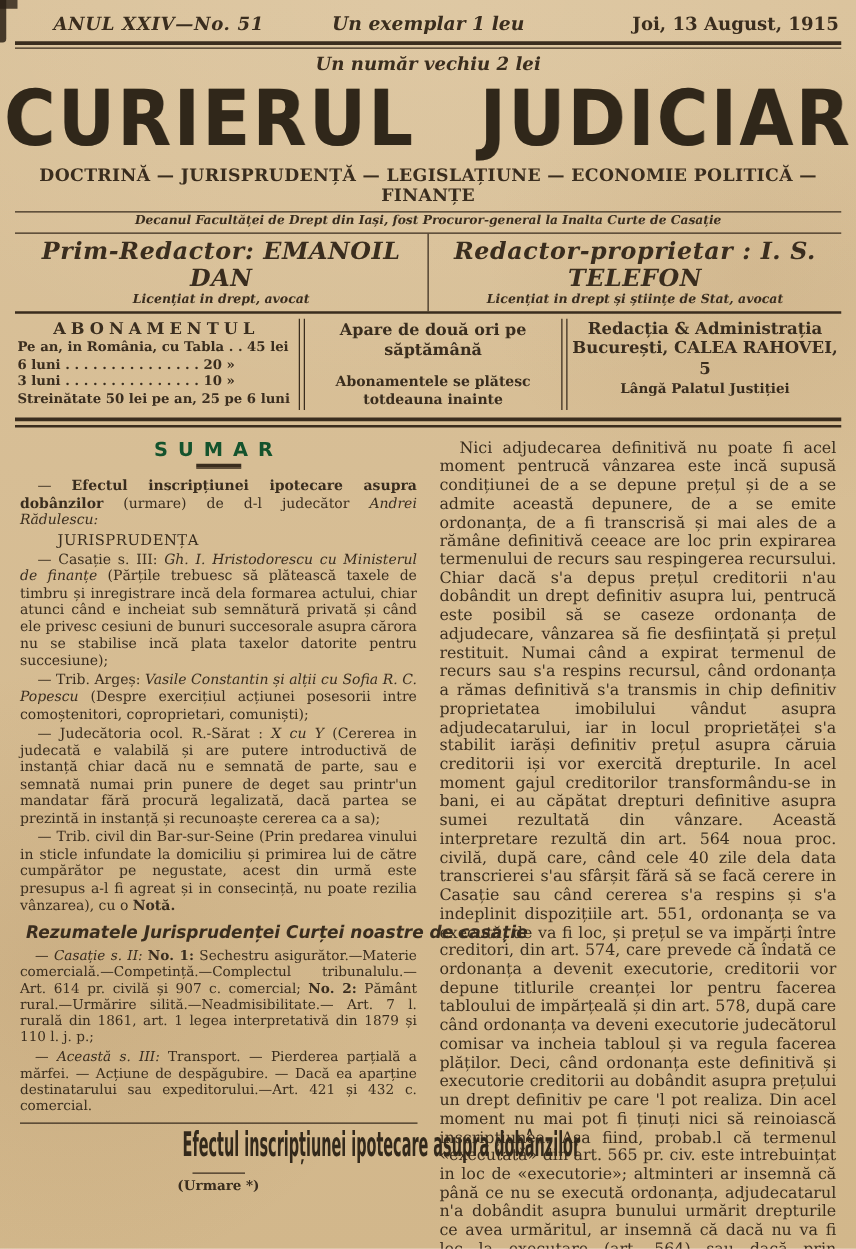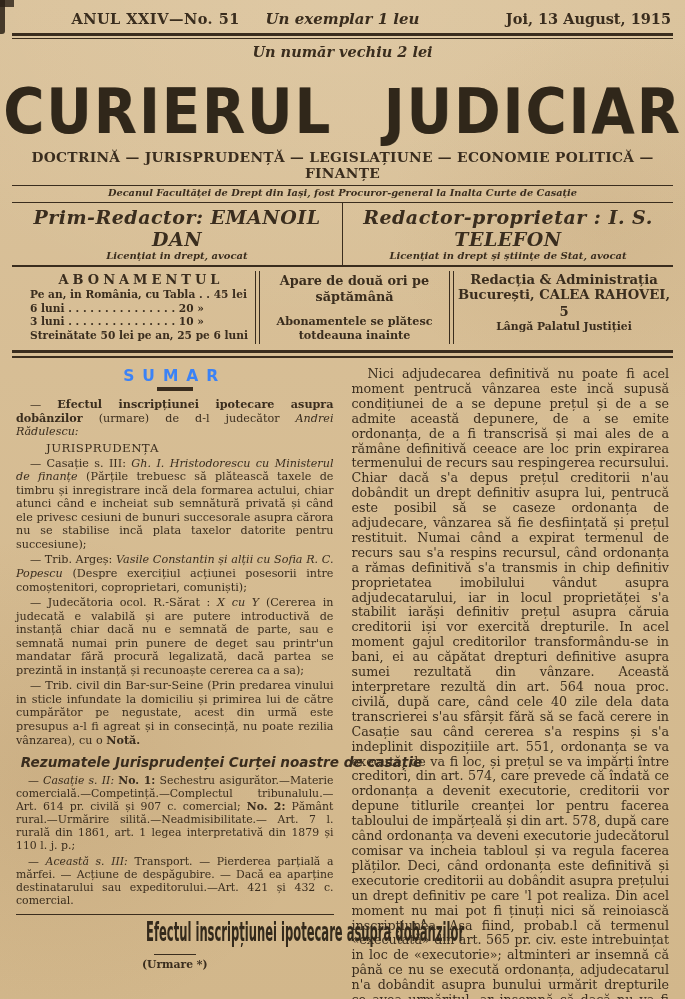--- a/index.html
+++ b/index.html
@@ -11,69 +11,69 @@
     background:
       radial-gradient(120% 55% at 50% 0%, rgba(255,246,226,0.12), transparent 60%),
       radial-gradient(45% 28% at 88% 22%, rgba(150,110,60,0.10), transparent 70%),
       radial-gradient(55% 35% at 8% 78%, rgba(140,100,55,0.12), transparent 70%),
       linear-gradient(#dac29b, #d2b78b);
   }
   .page { padding:7px 12px 0; }
 
   
   .topbar { display:flex; align-items:baseline; font-size:14.5px; font-weight:bold; padding:3px 2px 5px; }
-  .topbar .issue { flex:1.1; text-align:right; letter-spacing:0.5px; }
+  .topbar .issue { flex:1.1; text-align:center; letter-spacing:0.5px;font-style:italic; }
   .topbar .price { flex:1; text-align:center; font-style:italic; font-size:15px; }
   .topbar .date  { flex:1.1; text-align:right; }
   .rule-double { height:6px; border-top:3px solid #3a2d1e; border-bottom:1px solid #3a2d1e; }
   .oldprice { text-align:center; font-style:italic; font-weight:bold; font-size:14.5px; margin-top:4px; }
 
   
-  .masthead-wrap { height:68px; display:flex; align-items:center; justify-content:center; margin-top:18px; }
+  .masthead-wrap { height:68px; display:flex; align-items:center; justify-content:center; margin-top:2px; }
   .masthead {
     font-family:"DejaVu Sans","Liberation Sans",sans-serif;
     font-weight:bold; font-size:56px; letter-spacing:2px; word-spacing:30px;
     line-height:1; color:#30271a; transform:scaleY(1.1); white-space:nowrap;
     text-shadow:0.5px 0.5px 0 rgba(40,30,15,0.4);
   }
   .subtitle { text-align:center; font-weight:bold; font-size:13.8px; letter-spacing:0.3px; margin:3px 0 4px; }
   .rule { border-top:1.5px solid #3a2d1e; }
 
   .director { text-align:center; font-weight:bold; font-style:italic; font-size:16px; letter-spacing:1.5px; margin-top:3px; }
   .director-cred { text-align:center; font-weight:bold; font-style:italic; font-size:9.8px; margin:1px 0 4px; }
 
   .editors { display:flex; }
   .editors .ecell { flex:1; text-align:center; padding:3px 0 4px; }
   .editors .ecell + .ecell { border-left:1.5px solid #3a2d1e; }
   .editor-name { font-weight:bold; font-style:italic; font-size:19px; letter-spacing:0.5px; }
   .editor-cred { font-style:italic; font-weight:bold; font-size:10px; }
   .rule-thick { border-top:2.5px solid #3a2d1e; }
 
   
-  .infobox { display:flex; align-items:stretch; padding:4px 0 5px;margin-left:16px; }
+  .infobox { display:flex; align-items:stretch; padding:4px 0 5px; }
   .vdiv { width:5px; border-left:1.5px solid #3a2d1e; border-right:1.5px solid #3a2d1e; margin:0 1px; }
   .ib-1 { flex:0 0 226px; padding:1px 2px; }
   .ab-title { text-align:center; font-weight:bold; letter-spacing:4px; font-size:13px; margin-bottom:1px; }
   .ab-line { font-size:10.6px; font-weight:bold; line-height:1.28; white-space:nowrap; }
   .ib-2 { flex:1; padding:2px 6px; display:flex; flex-direction:column; justify-content:center; text-align:center;align-items:center; }
   .ib2-main { font-weight:bold; font-size:12.8px; line-height:1.25; }
   .ib2-rule { border-top:1.2px solid #3a2d1e; margin:4px 14px; }
   .ib2-note { font-weight:bold; font-size:11.2px; }
   .ib-3 { flex:0 0 218px; padding:1px 2px; text-align:center; }
   .ib3-l1 { font-weight:bold; font-size:13.2px; }
   .ib3-l2 { font-weight:bold; font-size:13.2px; line-height:1.25; }
   .ib3-l3 { font-weight:bold; font-size:10.8px; }
   .ib3-phone { font-family:"DejaVu Sans Mono","Liberation Mono",monospace; font-weight:bold; letter-spacing:2px; font-size:12.5px; margin-top:1px; }
   .rule-heavy { height:8px; border-top:3px solid #3a2d1e; border-bottom:2.5px solid #3a2d1e; margin-top:1px; }
 
   
   .columns { display:flex; gap:18px; padding:9px 4px 0; }
   .col { flex:1; min-width:0; }
 
-  .sumar-title { text-align:center; font-family:"DejaVu Sans","Liberation Sans",sans-serif; font-weight:bold; font-size:15.5px; letter-spacing:8px; color:#3b82f6; }
+  .sumar-title { text-align:center; font-family:"DejaVu Sans","Liberation Sans",sans-serif; font-weight:bold; font-size:15.5px; letter-spacing:8px; color:#14532d; }
   .sumar-rule { width:36px; height:4px; margin:2px auto 7px; border-top:3px solid #3a2d1e; border-bottom:1px solid #3a2d1e; }
   .sumar-item { font-size:11.2px; line-height:1.21; text-align:justify; text-indent:14px; margin-bottom:2px; }
   .jurisprudenta { font-size:11.8px; text-indent:30px; letter-spacing:0.4px; margin-bottom:2px; }
 
   .rez-title { font-family:"DejaVu Sans","Liberation Sans",sans-serif; font-weight:bold; font-style:italic; font-size:14px; text-align:center; margin:7px 0 4px; white-space:nowrap; transform:scaleX(0.97); }
   .rez-item { font-size:10.9px; line-height:1.2; text-align:justify; text-indent:12px; margin-bottom:2px; }
 
   .article-divider { border-top:1.5px solid #3a2d1e; margin:7px 0 5px; }
   .article-title-wrap { text-align:center; height:30px; }
   .article-title { display:inline-block; font-family:"DejaVu Sans","Liberation Sans",sans-serif; font-weight:bold; font-size:21px; white-space:nowrap; transform:scale(0.55,1.3); transform-origin:center; color:#33291b; }

